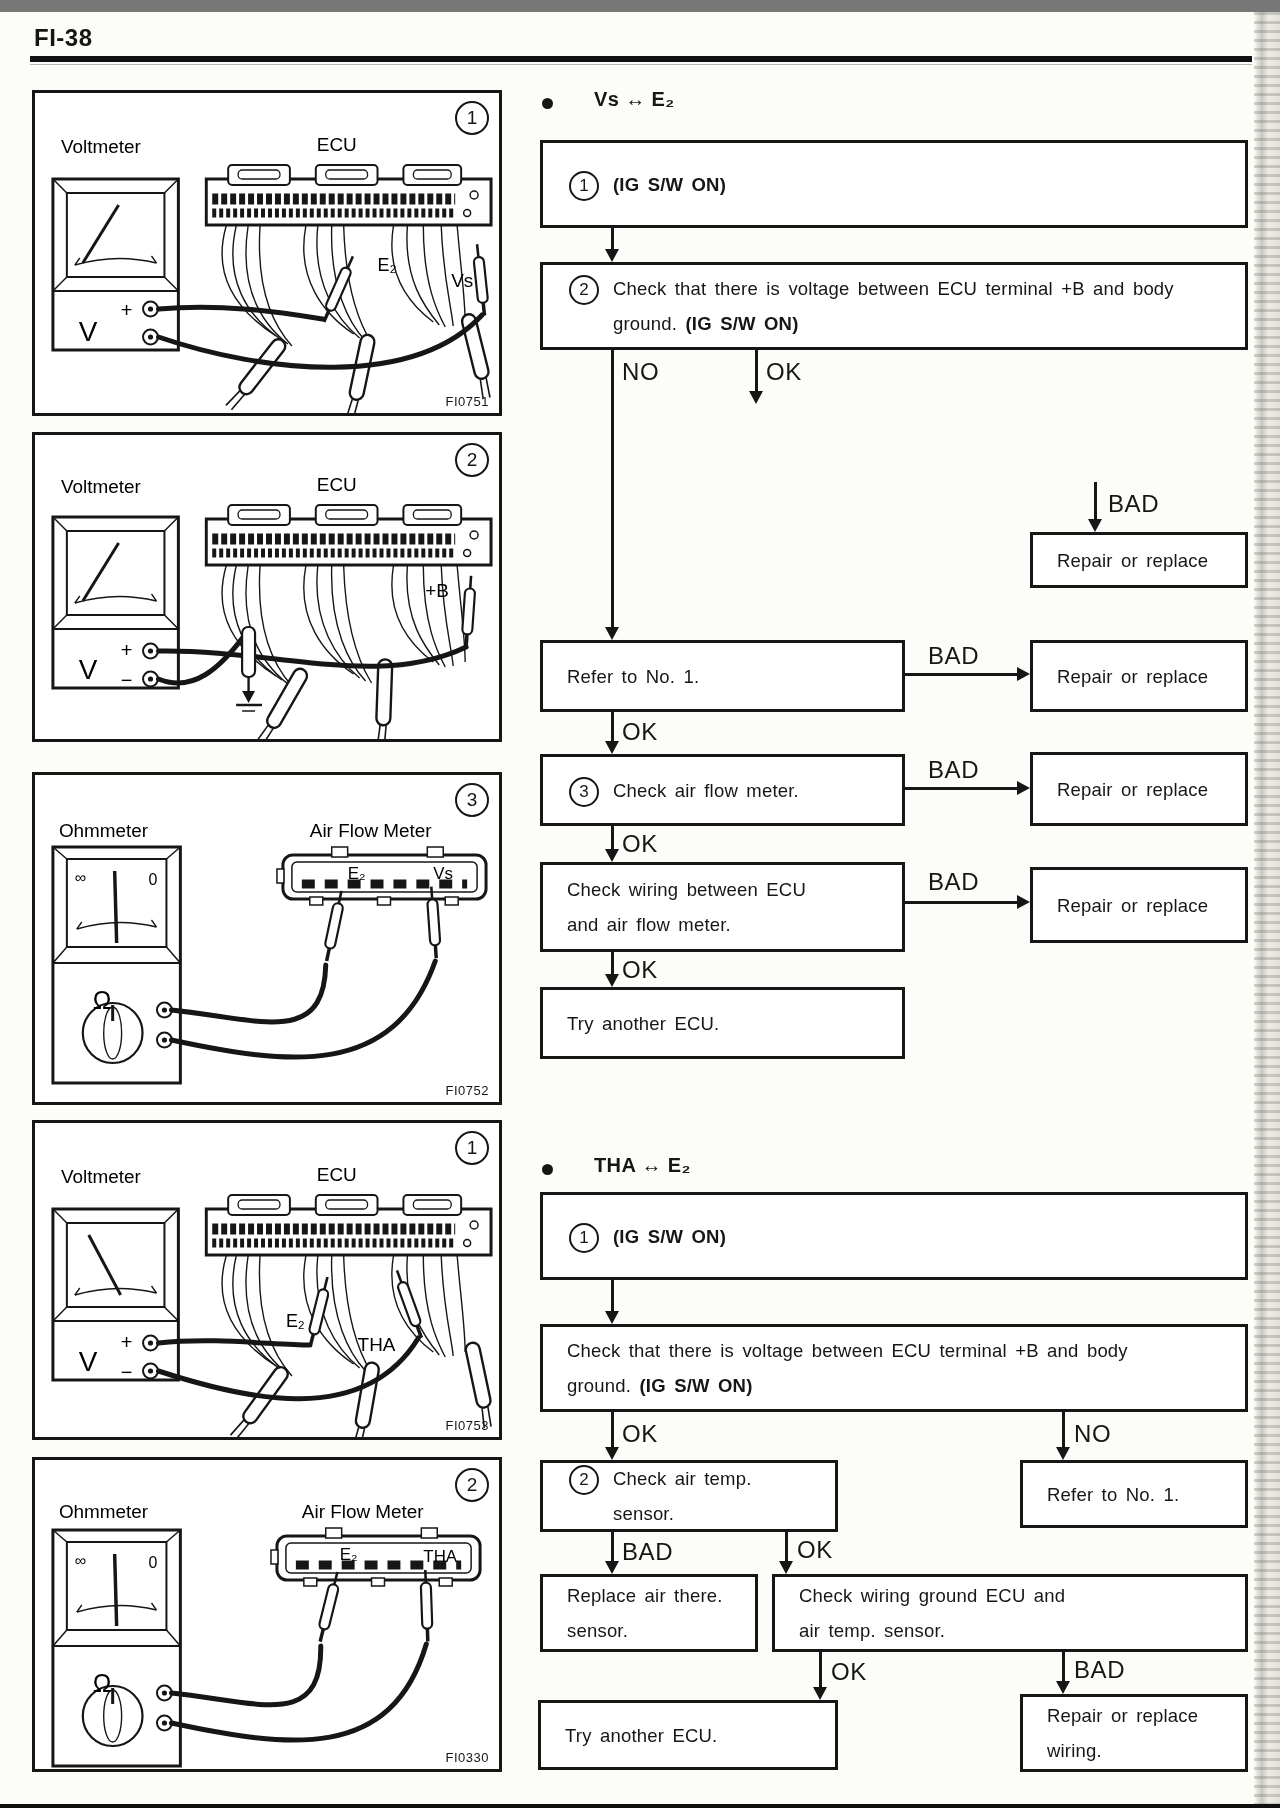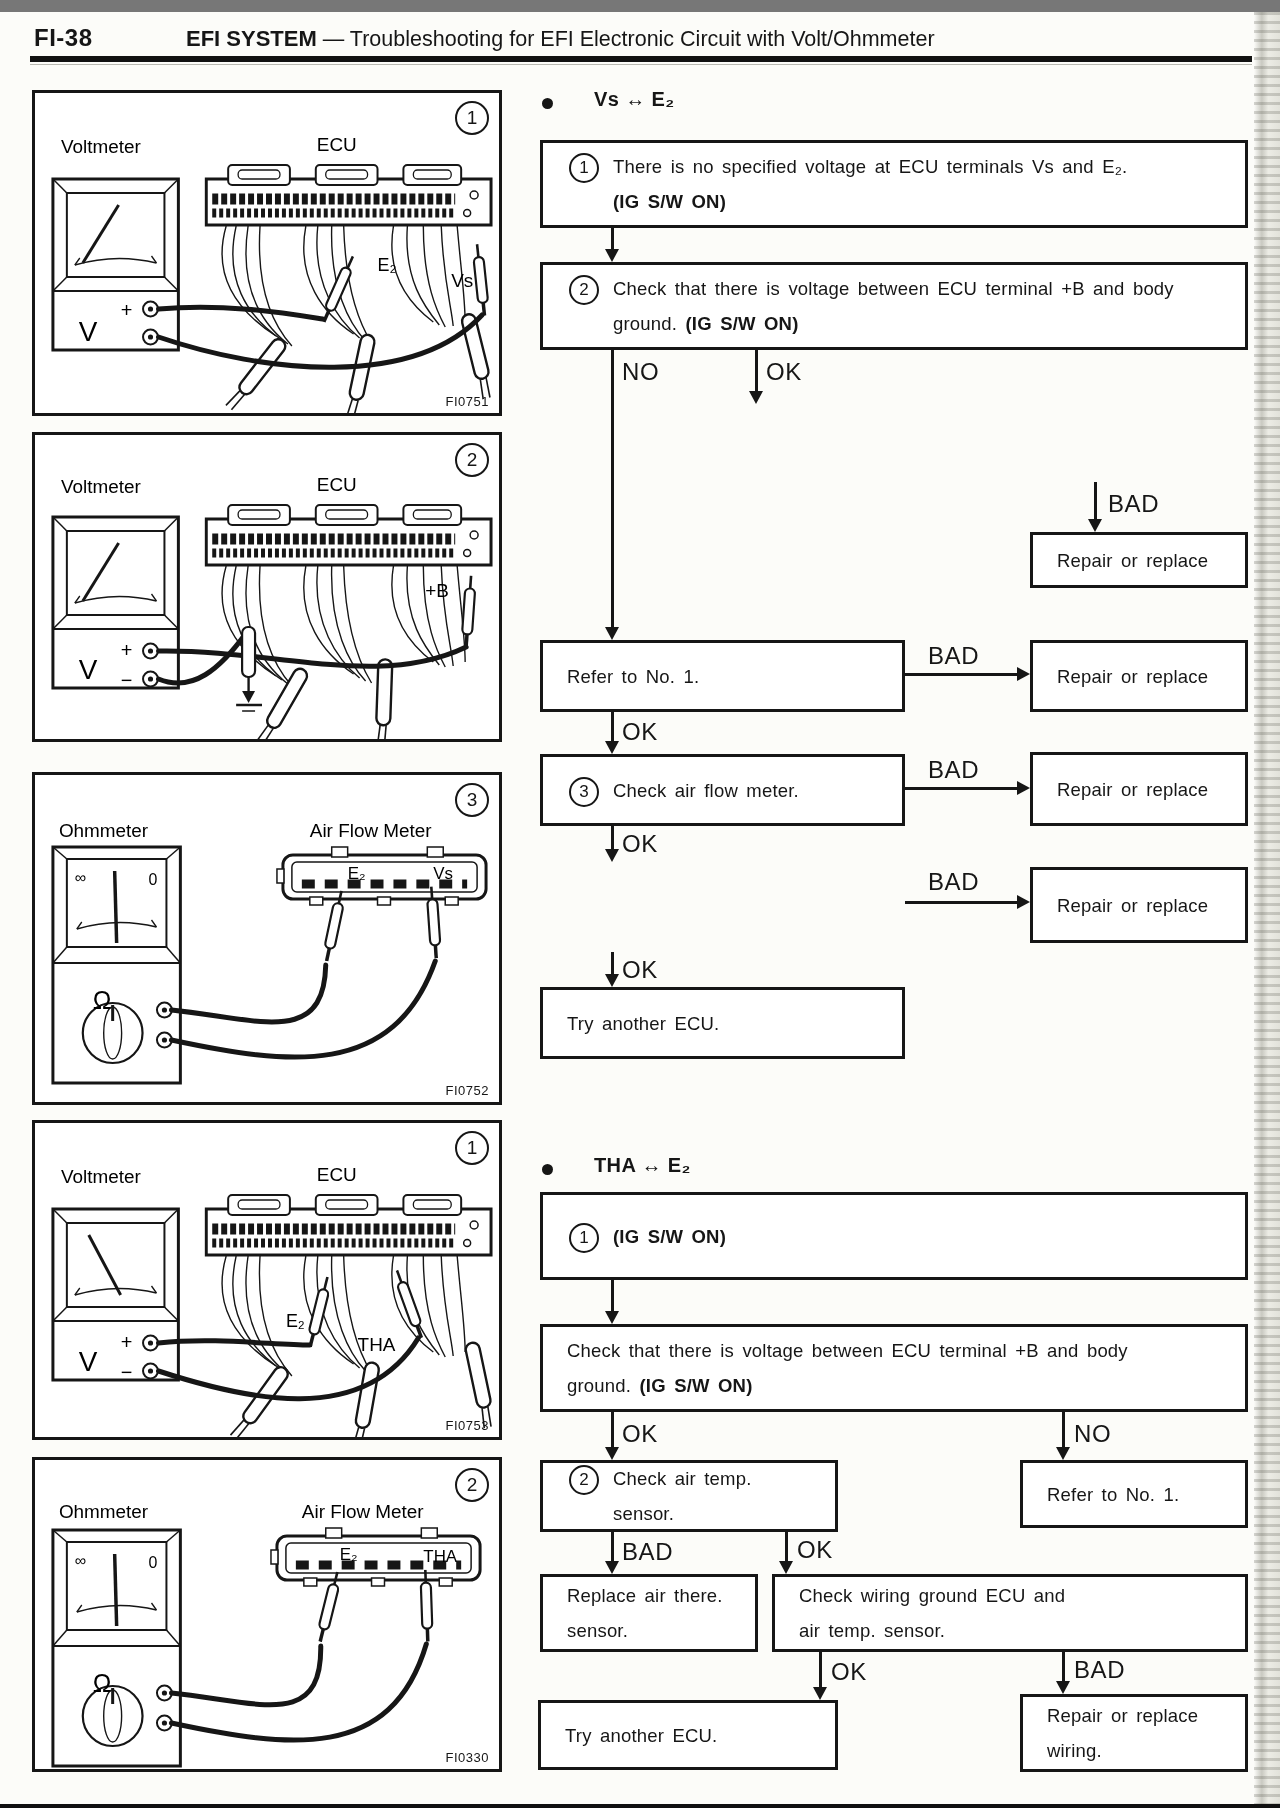--- a/index.html
+++ b/index.html
@@ -120,24 +120,20 @@
       <line x1="8" y1="0" x2="8" y2="14" stroke="#161616" stroke-width="2.6"></line>
       <rect x="3" y="13" width="10" height="46" rx="5" fill="#fff" stroke="#161616" stroke-width="2.2"></rect>
       <line x1="8" y1="59" x2="8" y2="72" stroke="#161616" stroke-width="3.5"></line>
     </symbol>
   </defs>
 </svg>
 
 <div class="page">
 
   <div class="hdr-code">FI-38</div>
-  <div class="hdr-title">
-    <b>EFI SYSTEM</b>
-    <span>—  Troubleshooting for EFI Electronic Circuit with Volt/Ohmmeter</span>
-  </div>
   <div class="hdr-rule"></div>
   <div class="hdr-rule2"></div>
 
   <div class="scan-right"></div>
   <div class="scan-bottom"></div>
 
   <div class="figbox" style="top:78px;height:326px">
     <svg class="figsvg" viewBox="0 0 466 320" preserveAspectRatio="none">
       <text x="26" y="60" font-size="19">Voltmeter</text>
       <use href="#meterbox" x="16" y="84" width="130" height="175"></use>
@@ -284,21 +280,20 @@
     <div class="fignum">2</div>
     <span class="figcode">FI0330</span>
   </div>
 
   <div class="fbullet" style="left:542px;top:86px"></div>
   <div class="fhead" style="left:594px;top:76px">Vs ↔ E₂</div>
 
   <div class="fbox" style="left:540px;top:128px;width:708px;height:88px">
     <div class="txt num">
         <span class="cnum">1</span>
-      <div>There is no specified voltage at ECU terminals Vs and E₂.</div>
       <div class="b">(IG S/W ON)</div>
     </div>
   </div>
   <div class="vl" style="left:611px;top:216px;height:24px"></div>
   <div class="ah-d" style="left:605px;top:237px"></div>
 
   <div class="fbox" style="left:540px;top:250px;width:708px;height:88px">
     <div class="txt num">
         <span class="cnum">2</span>
       <div>Check that there is voltage between ECU terminal +B and body</div>
@@ -341,20 +336,26 @@
   <span class="lbl" style="left:928px;top:744px">BAD</span>
   <div class="hl" style="left:905px;top:775px;width:112px"></div>
   <div class="ah-r" style="left:1017px;top:769px"></div>
   <div class="fbox" style="left:1030px;top:740px;width:218px;height:74px">
     <div class="txt">Repair or replace</div>
   </div>
   <div class="vl" style="left:611px;top:814px;height:24px"></div>
   <div class="ah-d" style="left:605px;top:837px"></div>
   <span class="lbl" style="left:622px;top:818px">OK</span>
 
+  <div class="fbox" style="left:540px;top:850px;width:365px;height:90px">
+    <div class="txt">
+      <div>Check wiring between ECU</div>
+      <div>and air flow meter.</div>
+    </div>
+  </div>
   <span class="lbl" style="left:928px;top:856px">BAD</span>
   <div class="hl" style="left:905px;top:889px;width:112px"></div>
   <div class="ah-r" style="left:1017px;top:883px"></div>
   <div class="fbox" style="left:1030px;top:855px;width:218px;height:76px">
     <div class="txt">Repair or replace</div>
   </div>
   <div class="vl" style="left:611px;top:940px;height:23px"></div>
   <div class="ah-d" style="left:605px;top:962px"></div>
   <span class="lbl" style="left:622px;top:944px">OK</span>
 

